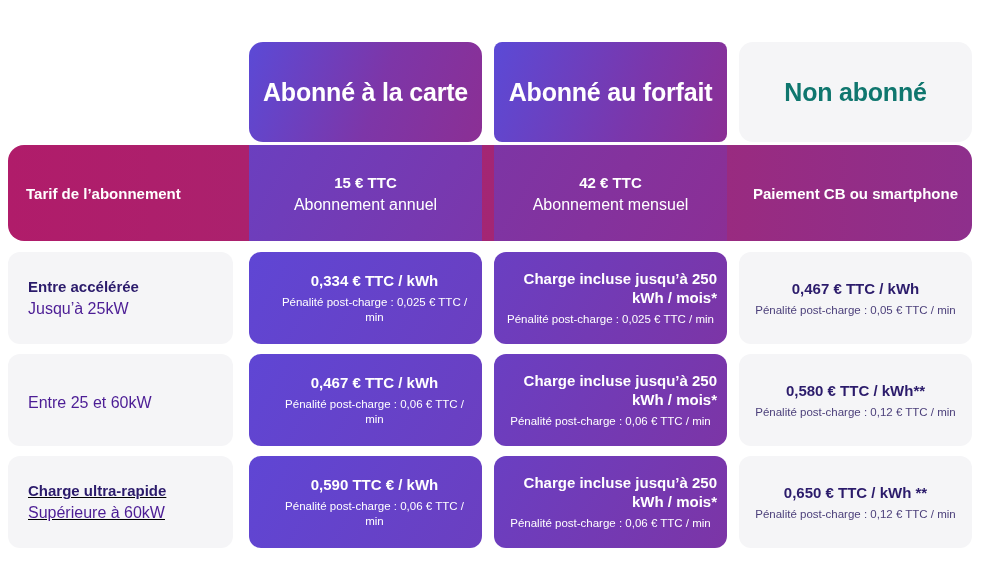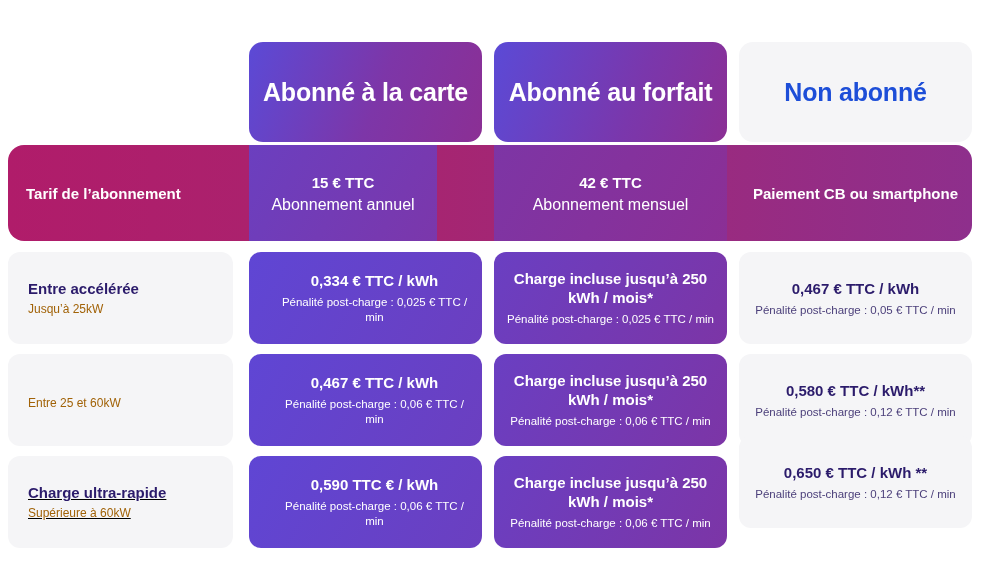--- a/index.html
+++ b/index.html
@@ -33,25 +33,26 @@
   }
   .col-head.c1 {
     left: 249px; width: 233px;
     background: linear-gradient(110deg, #5b4ad6 0%, #7d36a8 55%, #8b2f94 100%);
     color: #ffffff;
   }
   .col-head.c2 {
     left: 494px; width: 233px;
     background: linear-gradient(110deg, #5b4ad6 0%, #7a37ac 60%, #8b2f94 100%);
     color: #ffffff;
+    border-radius: 8px;
   }
   .col-head.c3 {
     left: 739px; width: 233px;
     background: #f5f5f7;
-    color: #1d4ed8;
+    color: #0f766e;
   }
 
   
   .pink-row {
     position: absolute;
     left: 8px;
     top: 145px;
     width: 964px;
     height: 96px;
     border-radius: 16px;
@@ -70,21 +71,21 @@
     position: absolute;
     top: 145px;
     height: 96px;
     display: flex;
     flex-direction: column;
     align-items: center;
     justify-content: center;
     text-align: center;
     color: #ffffff;
   }
-  .pink-cell.c1 { left: 249px; width: 188px; background: linear-gradient(120deg, #6b3fbf 0%, #7b37ab 100%); }
+  .pink-cell.c1 { left: 249px; width: 233px; background: linear-gradient(120deg, #6b3fbf 0%, #7b37ab 100%); }
   .pink-cell.c2 { left: 494px; width: 233px; background: linear-gradient(120deg, #7d35a5 0%, #8b2f95 100%); }
   .pink-cell.c3 { left: 739px; width: 233px; background: transparent; }
   .pink-cell .big {
     font-size: 15px;
     font-weight: bold;
     line-height: 19px;
   }
   .pink-cell .sub {
     font-size: 16px;
     font-weight: normal;
@@ -104,22 +105,22 @@
     justify-content: center;
     padding-left: 20px;
     box-sizing: border-box;
   }
   .row-label .t {
     font-size: 15px;
     font-weight: bold;
     color: #2b1b6b;
   }
   .row-label .s {
-    font-size: 12px;
-    color: #a16207;
+    font-size: 16px;
+    color: #4c1d95;
     margin-top: 5px;
   }
   .cell {
     position: absolute;
     width: 233px;
     height: 92px;
     border-radius: 12px;
     display: flex;
     flex-direction: column;
     align-items: center;
@@ -139,20 +140,21 @@
     margin-top: 5px;
   }
   .cell.grad1 {
     background: linear-gradient(120deg, #5f46d4 0%, #6b3fc0 100%);
     color: #ffffff;
     padding-left: 28px;
   }
   .cell.grad2 {
     background: linear-gradient(120deg, #6a3fc2 0%, #7c35a6 100%);
     color: #ffffff;
+    text-align: right;
   }
   .cell.plain {
     background: #f5f5f7;
     color: #2b1b6b;
   }
   .cell.plain .p { color: #4b3f7a; }
 </style>
 </head>
 <body>
 
@@ -221,18 +223,18 @@
     <div class="s">Supérieure à 60kW</div>
   </div>
   <div class="cell grad1" style="left:249px; top:456px;">
     <div class="v">0,590 TTC € / kWh</div>
     <div class="p">Pénalité post-charge : 0,06 € TTC / min</div>
   </div>
   <div class="cell grad2" style="left:494px; top:456px;">
     <div class="v">Charge incluse jusqu’à 250 kWh / mois*</div>
     <div class="p">Pénalité post-charge : 0,06 € TTC / min</div>
   </div>
-  <div class="cell plain" style="left:739px; top:436px;justify-content:center;">
+  <div class="cell plain" style="left:739px; top:456px;justify-content:center;">
     <div class="v">0,650 € TTC / kWh **</div>
     <div class="p">Pénalité post-charge : 0,12 € TTC / min</div>
   </div>
 
 </div>
 
 </body></html>

